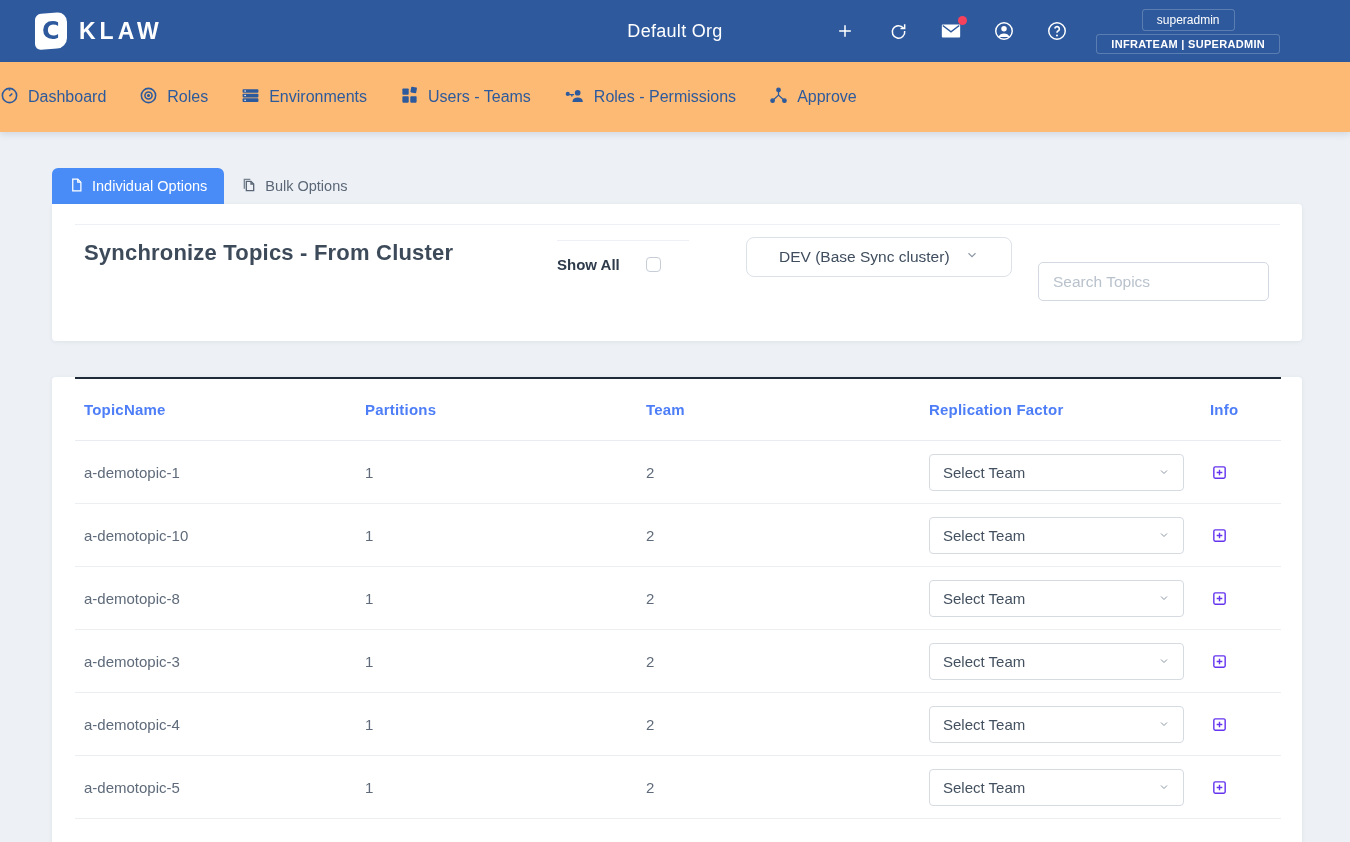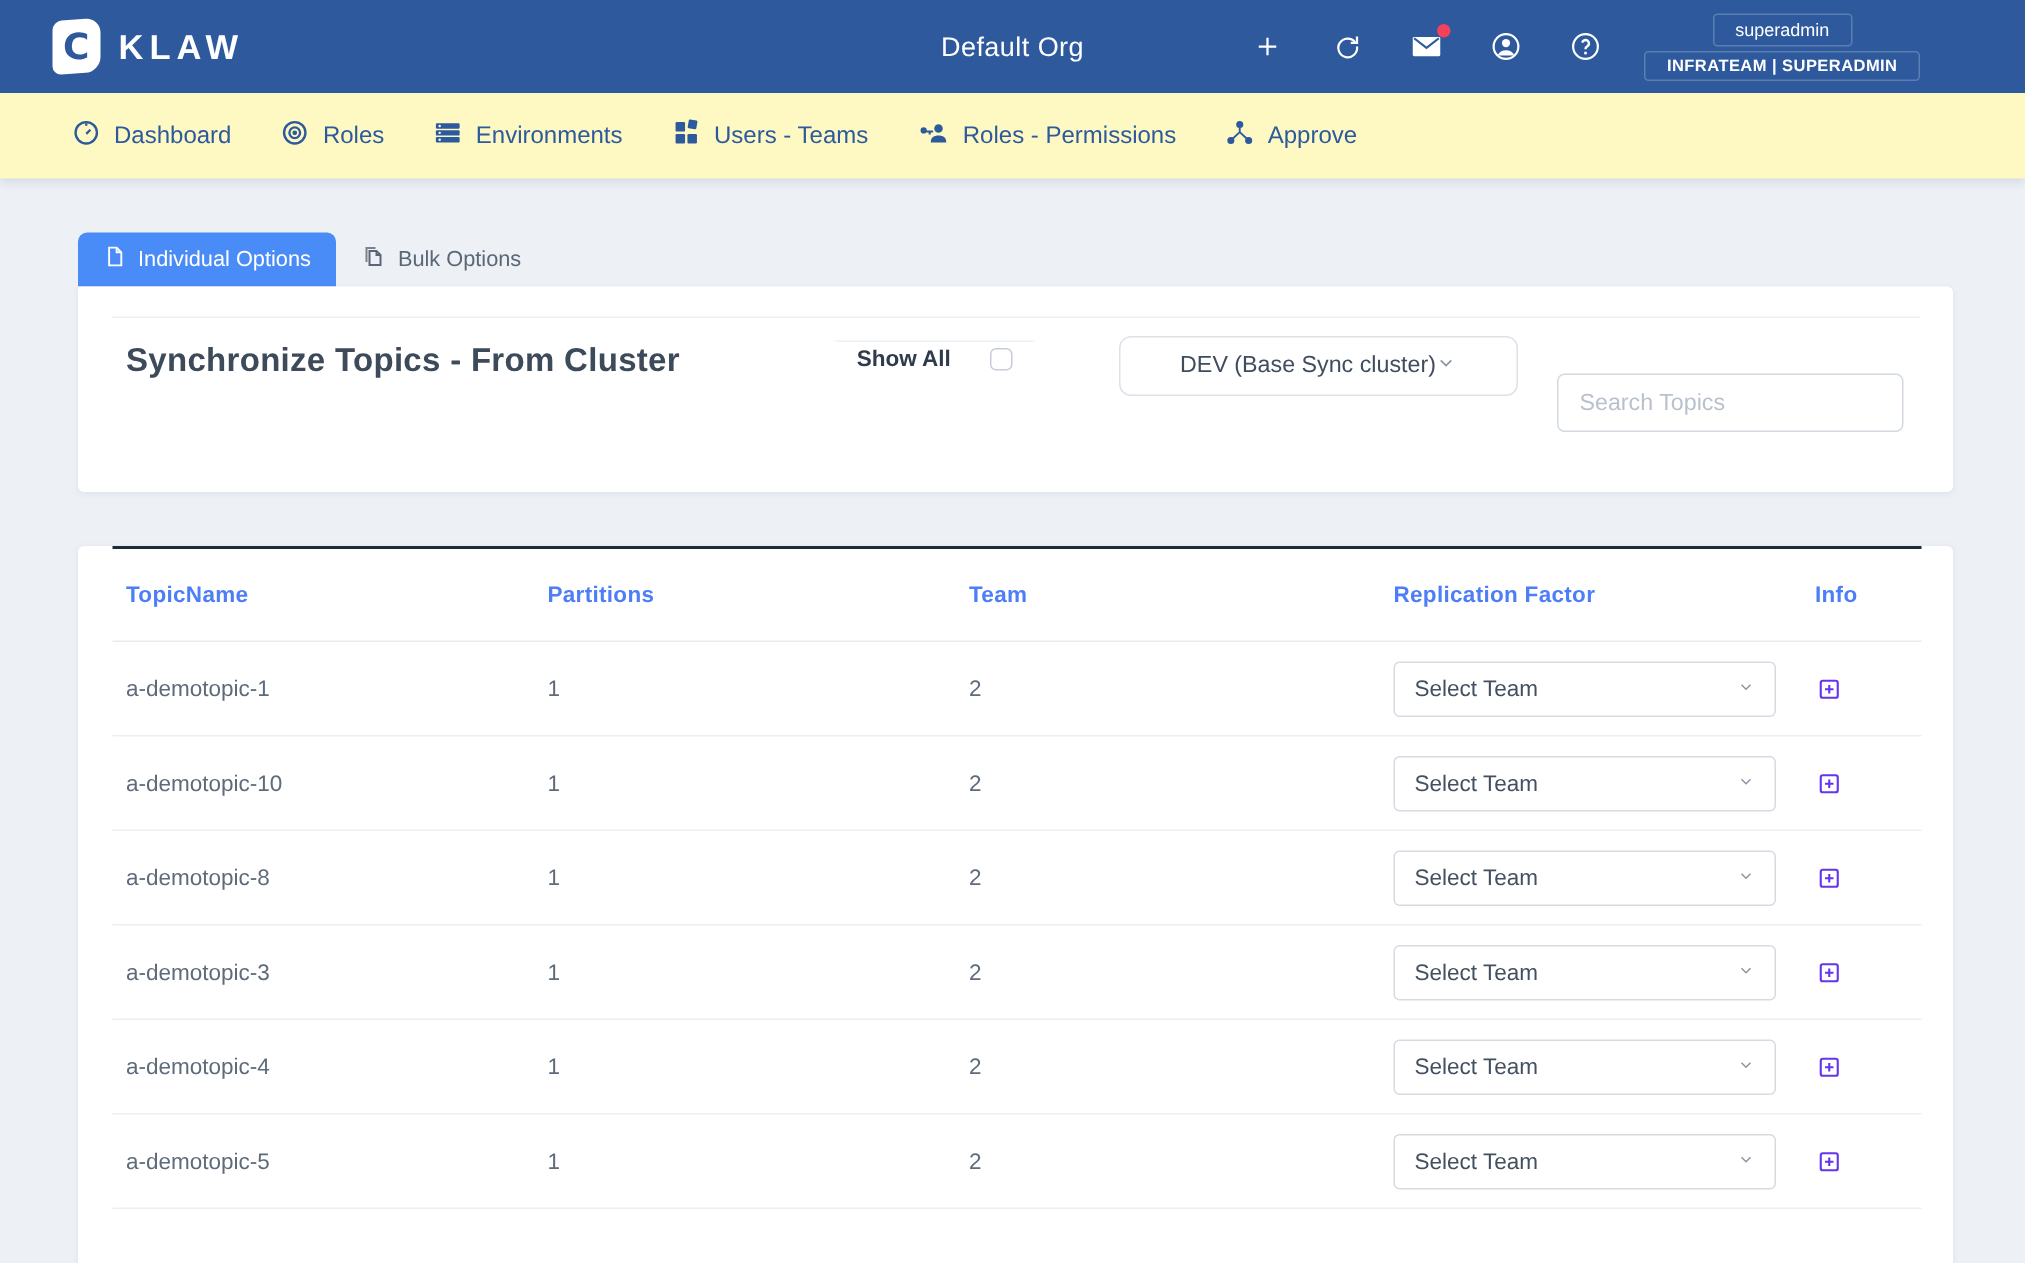--- a/index.html
+++ b/index.html
@@ -18,40 +18,40 @@
   .action-icons { display: flex; align-items: center; gap: 27px; }
   .icon-btn { width: 26px; height: 26px; display: flex; align-items: center; justify-content: center; position: relative; cursor: pointer; color: #fff; }
   .icon-btn svg { display: block; }
   .mail-dot { position: absolute; top: -2px; right: -3px; width: 9px; height: 9px; border-radius: 50%; background: #f5415c; }
   .user-stack { display: flex; flex-direction: column; align-items: center; gap: 3px; }
   .user-box { border: 1px solid rgba(255,255,255,.22); border-radius: 3px; padding: 3px 14px; text-align: center; }
   .user-name { font-size: 12px; font-weight: 500; }
   .user-team { font-size: 11px; font-weight: bold; letter-spacing: .3px; }
 
   
-  .navbar { height: 57px; background: #fef9c3; box-shadow: 0 3px 6px rgba(40,60,90,.12); display: flex; align-items: center; padding-left: 48px; gap: 33px; position: relative; z-index: 2; }
+  .navbar { height: 70px; background: #fdba74; box-shadow: 0 3px 6px rgba(40,60,90,.12); display: flex; align-items: center; gap: 33px; position: relative; z-index: 2; }
   .nav-item { display: flex; align-items: center; gap: 9px; color: #2d5a9c; font-size: 16px; font-weight: 500; cursor: pointer; text-decoration: none; }
   .nav-item svg { flex: none; }
   .nav-item.active { background: #2d5a9c; color: #fff; border-radius: 6px; padding: 12px 17px; }
 
   
   .content { position: relative; }
   .tabs { display: flex; margin: 36px 0 0 52px; }
   .tab { display: flex; align-items: center; gap: 8px; font-size: 14.5px; padding: 9px 17px; cursor: pointer; color: #5b6776; height: 36px; justify-content: flex-end; }
   .tab.active { background: #4a8cf7; color: #fff; border-radius: 6px 6px 0 0; font-weight: 500; }
   .tab svg { flex: none; }
 
   .card { position: relative; width: 1250px; margin-left: 52px; background: #fff; border-radius: 0 4px 4px 4px; box-shadow: 0 1px 4px rgba(40,60,90,.08); }
   .card-top { height: 137px; }
   .inner-divider { position: absolute; top: 20px; left: 23px; right: 22px; border-top: 1px solid #edf0f4; }
   .panel-title { position: absolute; left: 32px; top: 36px; font-size: 22px; font-weight: 600; color: #3d4a5a; letter-spacing: .2px; }
-  .showall-group { position: absolute; left: 505px; top: 36px; width: 132px; border-top: 1px solid #edf0f4; padding-top: 3px; display: flex; align-items: center; gap: 26px; justify-content: center; }
+  .showall-group { position: absolute; left: 505px; top: 36px; width: 132px; border-top: 1px solid #edf0f4; padding-top: 15px; display: flex; align-items: center; gap: 26px; }
   .showall-label { font-size: 15px; font-weight: 600; color: #2e3b4b; }
   .checkbox { appearance: none; -webkit-appearance: none; width: 15px; height: 15px; border: 1px solid #c6cdd6; border-radius: 4px; background: #fff; cursor: pointer; }
-  .cluster-select { position: absolute; left: 694px; top: 33px; width: 266px; height: 40px; border: 1px solid #dde2e8; border-radius: 8px; display: flex; align-items: center; justify-content: center; padding: 0 32px; cursor: pointer; }
+  .cluster-select { position: absolute; left: 694px; top: 33px; width: 266px; height: 40px; border: 1px solid #dde2e8; border-radius: 8px; display: flex; align-items: center; justify-content: space-between; padding: 0 32px; cursor: pointer; }
   .cluster-select .sel-text { font-size: 15.5px; color: #3f4d5e; }
   .search-input { position: absolute; left: 986px; top: 34px; width: 231px; height: 39px; border: 1px solid #d3d9e0; border-radius: 5px; padding: 0 14px; font-size: 15.5px; color: #3f4d5e; font-family: "Liberation Sans", sans-serif; outline: none; margin-top: 24px; }
   .search-input::placeholder { color: #b9c2cc; }
 
   .card-table { margin-top: 28px; height: 520px; border-radius: 4px; }
   .table-rule { margin: 36px 21px 0 23px; height: 2px; background: #1f2b38; }
   .table { margin: 0 21px 0 23px; }
   .t-grid { display: grid; grid-template-columns: 290px 281px 283px 281px 1fr; align-items: center; }
   .t-head { height: 62px; border-bottom: 1px solid #e8ecf0; }
   .t-head .th { font-size: 15px; font-weight: 600; color: #4d7ef7; letter-spacing: .2px; }

